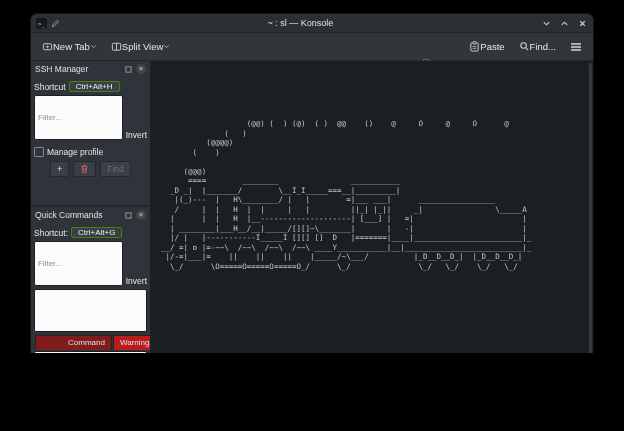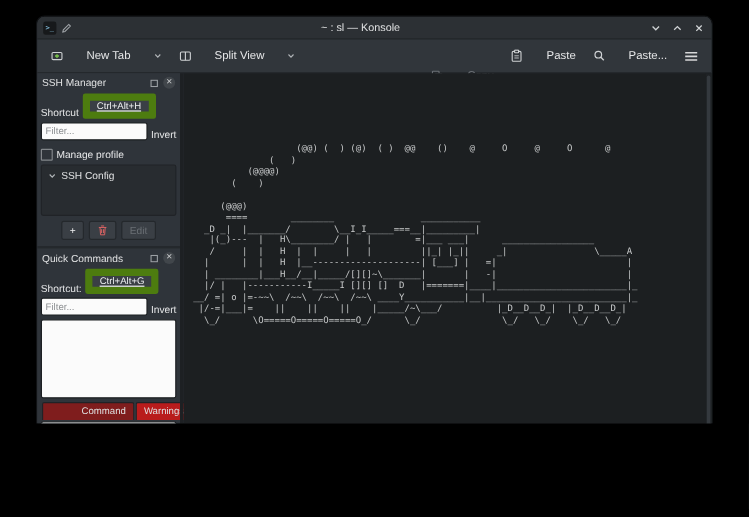--- a/index.html
+++ b/index.html
@@ -13,21 +13,21 @@
             padding:0 5px;gap:4px;border-bottom:1px solid #202327;}
   .app-icon{width:11px;height:11px;background:#17191b;border-radius:2px;color:#8fd0f2;
             font-size:6px;line-height:11px;text-align:center;font-family:"DejaVu Sans Mono",monospace;flex:none;}
   .pencil-wrap{flex:none;color:#9fa3a7;display:flex;align-items:center;}
   .title{flex:1;text-align:center;color:#dfe0e1;font-size:9px;white-space:nowrap;overflow:hidden;}
   .winbtns{display:flex;gap:7px;align-items:center;flex:none;color:#cfd2d4;}
   .wbtn{width:11px;height:11px;display:flex;align-items:center;justify-content:center;cursor:default;}
   
   .toolbar{height:27px;flex:none;background:#31363b;display:flex;align-items:center;
            padding:0 7px;gap:6px;border-bottom:1px solid #24282c;}
-  .tbtn{display:flex;align-items:center;gap:19px;color:#e6e7e8;font-size:9.5px;
+  .tbtn{display:flex;align-items:center;gap:0;color:#e6e7e8;font-size:9.5px;
         padding:3px 4px;border-radius:3px;white-space:nowrap;}
   .tbtn.dim{color:#6a6f74;margin-top:33px;}
   .caret{color:#aeb2b5;display:flex;align-items:center;}
   .tspacer{flex:1;}
   
   .content{flex:1;display:flex;min-height:0;}
   .sidebar{width:119px;flex:none;display:flex;flex-direction:column;background:#2f343a;min-height:0;}
   .splitter{width:3px;flex:none;background:#1d2023;}
   .terminal{flex:1;background:#1c1f21;position:relative;min-width:0;}
   pre.art{position:absolute;left:8px;top:58px;margin:0;
@@ -38,24 +38,24 @@
   
   .panel{display:flex;flex-direction:column;gap:3px;padding:2px 3px 4px 3px;box-sizing:border-box;}
   .panel.ssh{flex:none;height:146px;border-bottom:2px solid #24282c;}
   .panel.qc{flex:1;min-height:0;}
   .phead{display:flex;align-items:center;gap:3px;padding:1px 1px;color:#dfe0e1;font-size:8.5px;}
   .phead .sp{flex:1;}
   .hicon{width:9px;height:9px;display:flex;align-items:center;justify-content:center;color:#9fa3a7;}
   .hclose{width:10px;height:10px;border-radius:50%;background:#41464b;color:#caccce;
           font-size:6.5px;line-height:10px;text-align:center;}
   .row{display:flex;align-items:flex-end;gap:3px;font-size:8.5px;color:#e6e7e8;min-height:14px;}
-  .keycap{background:#3a3f45;border:6px solid #4d7c0f;border-radius:2px;color:#eff0f1;
-          font-size:8px;padding:0 6px;white-space:nowrap;text-decoration:underline;}
+  .keycap{background:#3a3f45;border:1px solid #4d7c0f;border-radius:2px;color:#eff0f1;
+          font-size:8px;padding:0 6px;white-space:nowrap;}
   input.filter{flex:1;min-width:0;height:13px;background:#fbfbfb;border:1px solid #1d2023;
-          border-radius:2px;font-size:8px;padding:0 3px;color:#2a2e32;outline:none;
+          border-radius:2px;font-size:8px;padding:15px 3px;color:#2a2e32;outline:none;
           font-family:"Liberation Sans",sans-serif;}
   input.filter::placeholder{color:#8d9093;}
   .cb{width:8px;height:8px;border:1px solid #82868a;border-radius:1px;background:transparent;flex:none;}
   .tree{flex:1;min-height:0;background:#282c30;border:1px solid #202327;border-radius:2px;
         padding:2px;font-size:8.5px;color:#dfe0e1;}
   .tree-item{display:flex;align-items:center;gap:3px;padding:1px 2px;}
   .btnrow{display:flex;gap:4px;align-items:center;justify-content:center;padding:1px 0;}
   .btnrow.right{justify-content:flex-end;padding-right:2px;}
   .btn{background:#3a3f45;border:1px solid #24282c;border-radius:2px;color:#eff0f1;
        font-size:8.5px;padding:2px 8px;display:flex;align-items:center;gap:4px;white-space:nowrap;}
@@ -152,21 +152,21 @@
         </span>
         <span>Paste</span>
       </div>
       <div class="tbtn">
         <span>
           <svg width="11" height="11" viewBox="0 0 12 12">
               <circle cx="5" cy="5" r="3" fill="none" stroke="#cfd2d4" stroke-width="1.1"></circle>
               <path d="M7.3 7.3 L10 10" stroke="#cfd2d4" stroke-width="1.2"></path>
             </svg>
         </span>
-        <span>Paste...</span>
+        <span>Find...</span>
       </div>
       <div class="tbtn">
         <span>
           <svg width="12" height="10" viewBox="0 0 12 10">
               <path d="M1 2 h10 M1 5 h10 M1 8 h10" stroke="#d7d8d9" stroke-width="1.3"></path>
             </svg>
         </span>
       </div>
     </div>
 
@@ -190,38 +190,28 @@
             <span class="keycap">Ctrl+Alt+H</span>
           </div>
           <div class="row">
             <input class="filter" placeholder="Filter..." style="">
             <span>Invert</span>
           </div>
           <div class="row">
             <span class="cb"></span>
             <span>Manage profile</span>
           </div>
-          <div class="tree">
-            <div class="tree-item">
-              <span class="hicon">
-                <svg width="7" height="7" viewBox="0 0 10 10">
-                    <path d="M2 3.5 L5 6.5 L8 3.5" fill="none" stroke="#aeb2b5" stroke-width="1.4"></path>
-                  </svg>
-              </span>
-              <span>SSH Config</span>
-            </div>
-          </div>
           <div class="btnrow">
             <span class="btn small">+</span>
             <span class="btn small">
               <svg width="9" height="10" viewBox="0 0 10 11">
                   <path d="M1.5 2.8 h7 M3.6 1.4 h2.8 M2.6 2.8 l0.5 6.8 h3.8 l0.5 -6.8 M4.1 4.4 v3.6 M5.9 4.4 v3.6" fill="none" stroke="#dd6464" stroke-width="0.9"></path>
                 </svg>
             </span>
-            <span class="btn small disabled">Edit</span>
+            <span class="btn small disabled">Find</span>
           </div>
         </div>
 
         <div class="panel qc">
           <div class="phead">
             <span>Quick Commands</span>
             <span class="sp"></span>
             <span class="hicon">
               <svg width="7" height="7" viewBox="0 0 8 8">
                   <rect x="1" y="1" width="6" height="6" fill="none" stroke="currentColor"></rect>

